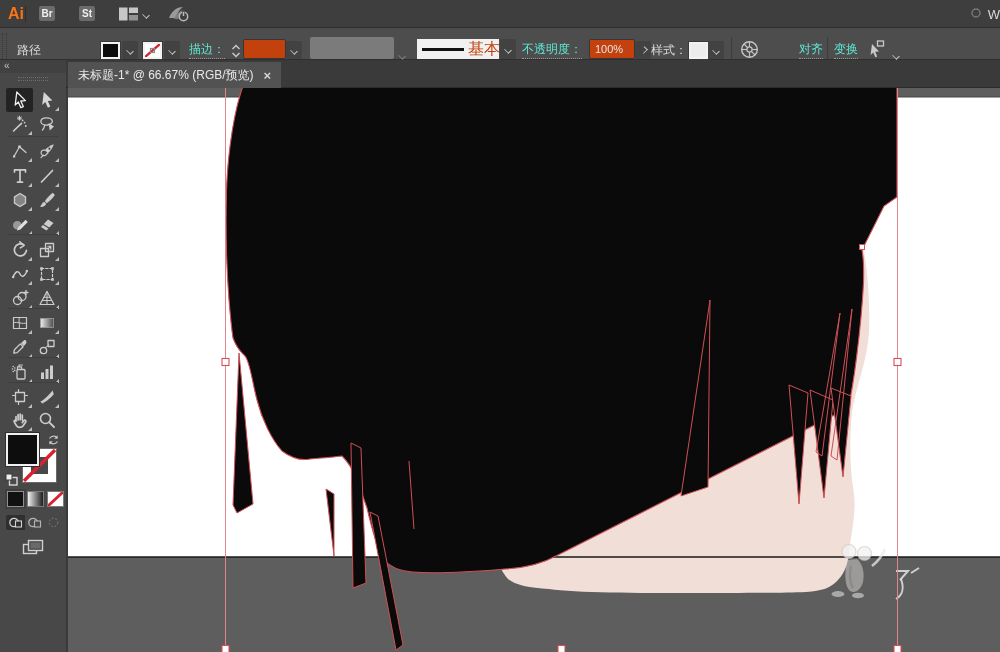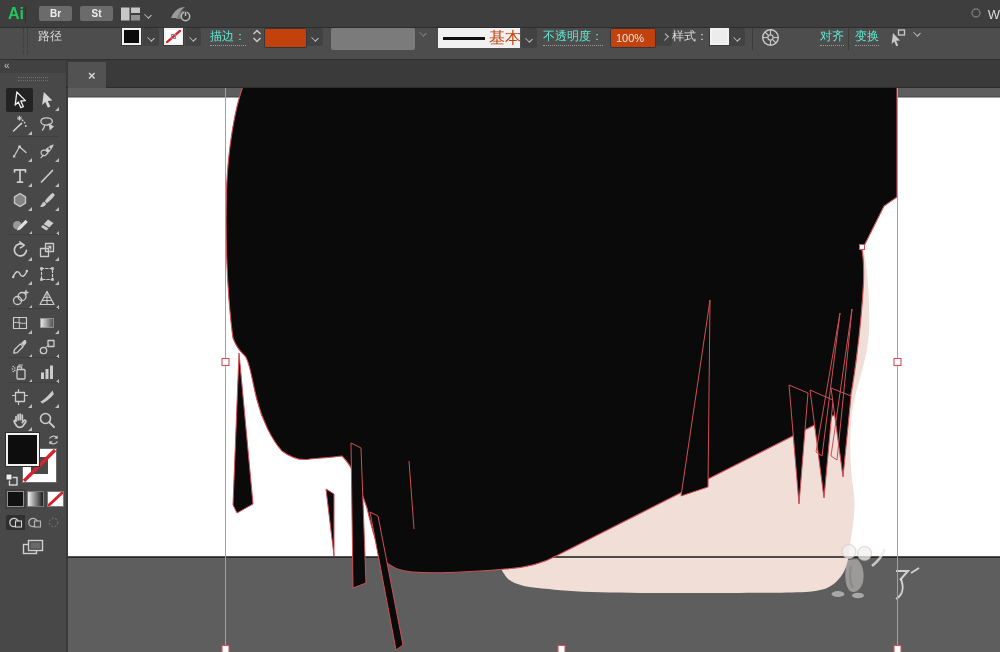--- a/index.html
+++ b/index.html
@@ -4,37 +4,37 @@
 <style>
   * { margin:0; padding:0; box-sizing:border-box; }
   html,body { width:1000px; height:652px; overflow:hidden; }
   body { font-family:"Liberation Sans", sans-serif; background:#5e5e5e; position:relative;
          -webkit-font-smoothing:antialiased; cursor:default; }
   #app { width:1000px; height:652px; position:relative; overflow:hidden; }
 
   
   #menubar { position:absolute; left:0; top:0; width:1000px; height:28px; background:#3e3e3e;
              border-bottom:1px solid #2d2d2d; display:flex; align-items:center; }
-  #ai-logo { font-size:16px; font-weight:bold; color:#22c55e; margin-left:8px; letter-spacing:0px; }
+  #ai-logo { font-size:16px; font-weight:bold; color:#f97316; margin-left:8px; letter-spacing:0px; }
   .menu-item { font-size:12px; color:#d6d6d6; padding:0 7px; height:28px; line-height:28px; }
   #menus { display:flex; margin-left:17px; }
   .mb-sep { width:1px; height:16px; background:#2e2e2e; margin:0 13px 0 1px; }
-  .mb-badge { width:33px; height:15px; background:#6b6b6b; border-radius:2px; color:#efefef;
+  .mb-badge { width:16px; height:15px; background:#6b6b6b; border-radius:2px; color:#efefef;
               font-size:10px; font-weight:bold; display:flex; align-items:center; justify-content:center;
-              margin-right:8px; }
+              margin-right:24px; }
   .chev { display:inline-block; width:8px; height:8px; position:relative; }
   .chev::before { content:""; position:absolute; left:1px; top:2px; width:5px; height:5px;
                   border-right:1.6px solid #c8c8c8; border-bottom:1.6px solid #c8c8c8;
                   transform:rotate(45deg) scale(1,.8); }
   #mb-right-partial { position:absolute; right:0px; top:0; height:28px; display:flex; align-items:center; }
   #mb-w { color:#dadada; font-size:13px; margin-left:4px; }
 
   
   #controlbar { position:absolute; left:0; top:28px; width:1000px; height:32px; background:#4d4d4d;
-                border-bottom:1px solid #2f2f2f; display:flex; align-items:flex-start;padding-left:21px; }
+                border-bottom:1px solid #2f2f2f; display:flex; align-items:flex-end; }
   .grip { width:5px; height:26px; margin-left:2px; border-left:1px dotted #383838; border-right:1px dotted #383838; }
   .cb-label { font-size:12px; color:#dadada; white-space:nowrap; }
   .cb-link { font-size:12px; color:#5eead4; white-space:nowrap; border-bottom:1px dotted #9b9b9b; }
   .swatch { width:19px; height:17px; border:2px solid #f2f2f2; background:#0b0b0b; box-shadow:0 0 0 1px #3a3a3a; }
   .dropbtn { width:16px; height:18px; background:#424242; border-radius:2px; display:flex; align-items:center;
              justify-content:center; margin-left:2px; }
   .combo { height:20px; background:#c2410c; border:1px solid #363636; border-radius:2px; }
   .cb-sep { width:1px; height:22px; background:#3c3c3c; }
 
   
@@ -164,20 +164,21 @@
 
 <div id="docrow">
   <div id="toolhead">
     <div id="toolhead-top">
       <div id="collapse-arrows">«</div>
     </div>
     <div id="tool-grip"></div>
   </div>
   <div id="tabbar">
     <div id="doctab">
+      <span id="tab-title">未标题-1* @ 66.67% (RGB/预览)</span>
       <span id="tab-close">×</span>
     </div>
   </div>
 </div>
 
 <div id="toolbar">
   <div class="tool-row" style="top:0px">
     <div class="tool-cell c1 active">
       <svg class="ticon" width="20" height="20" viewBox="0 0 20 20">
             <path d="M6.8,2 L15.4,10.6 L10.8,11 L13.3,16.6 L10.9,17.7 L8.3,12 L5.2,15 Z" stroke="#f0f0f0" stroke-width="1.3"></path>

